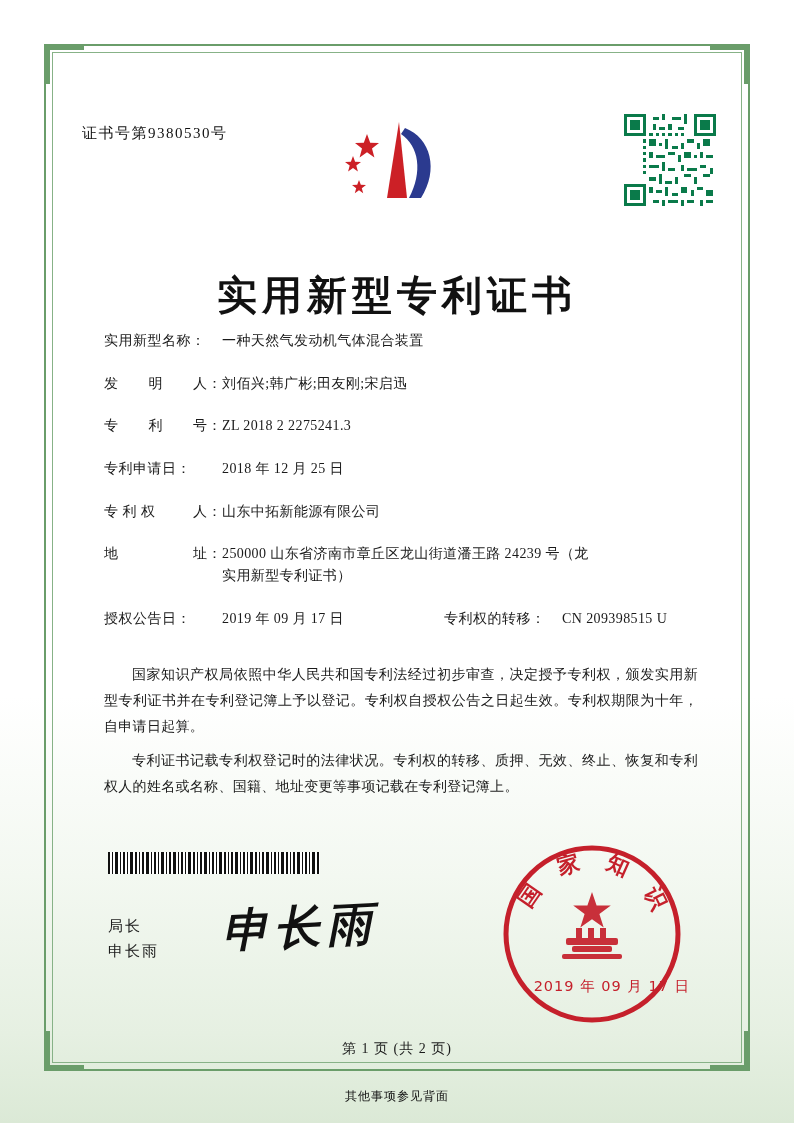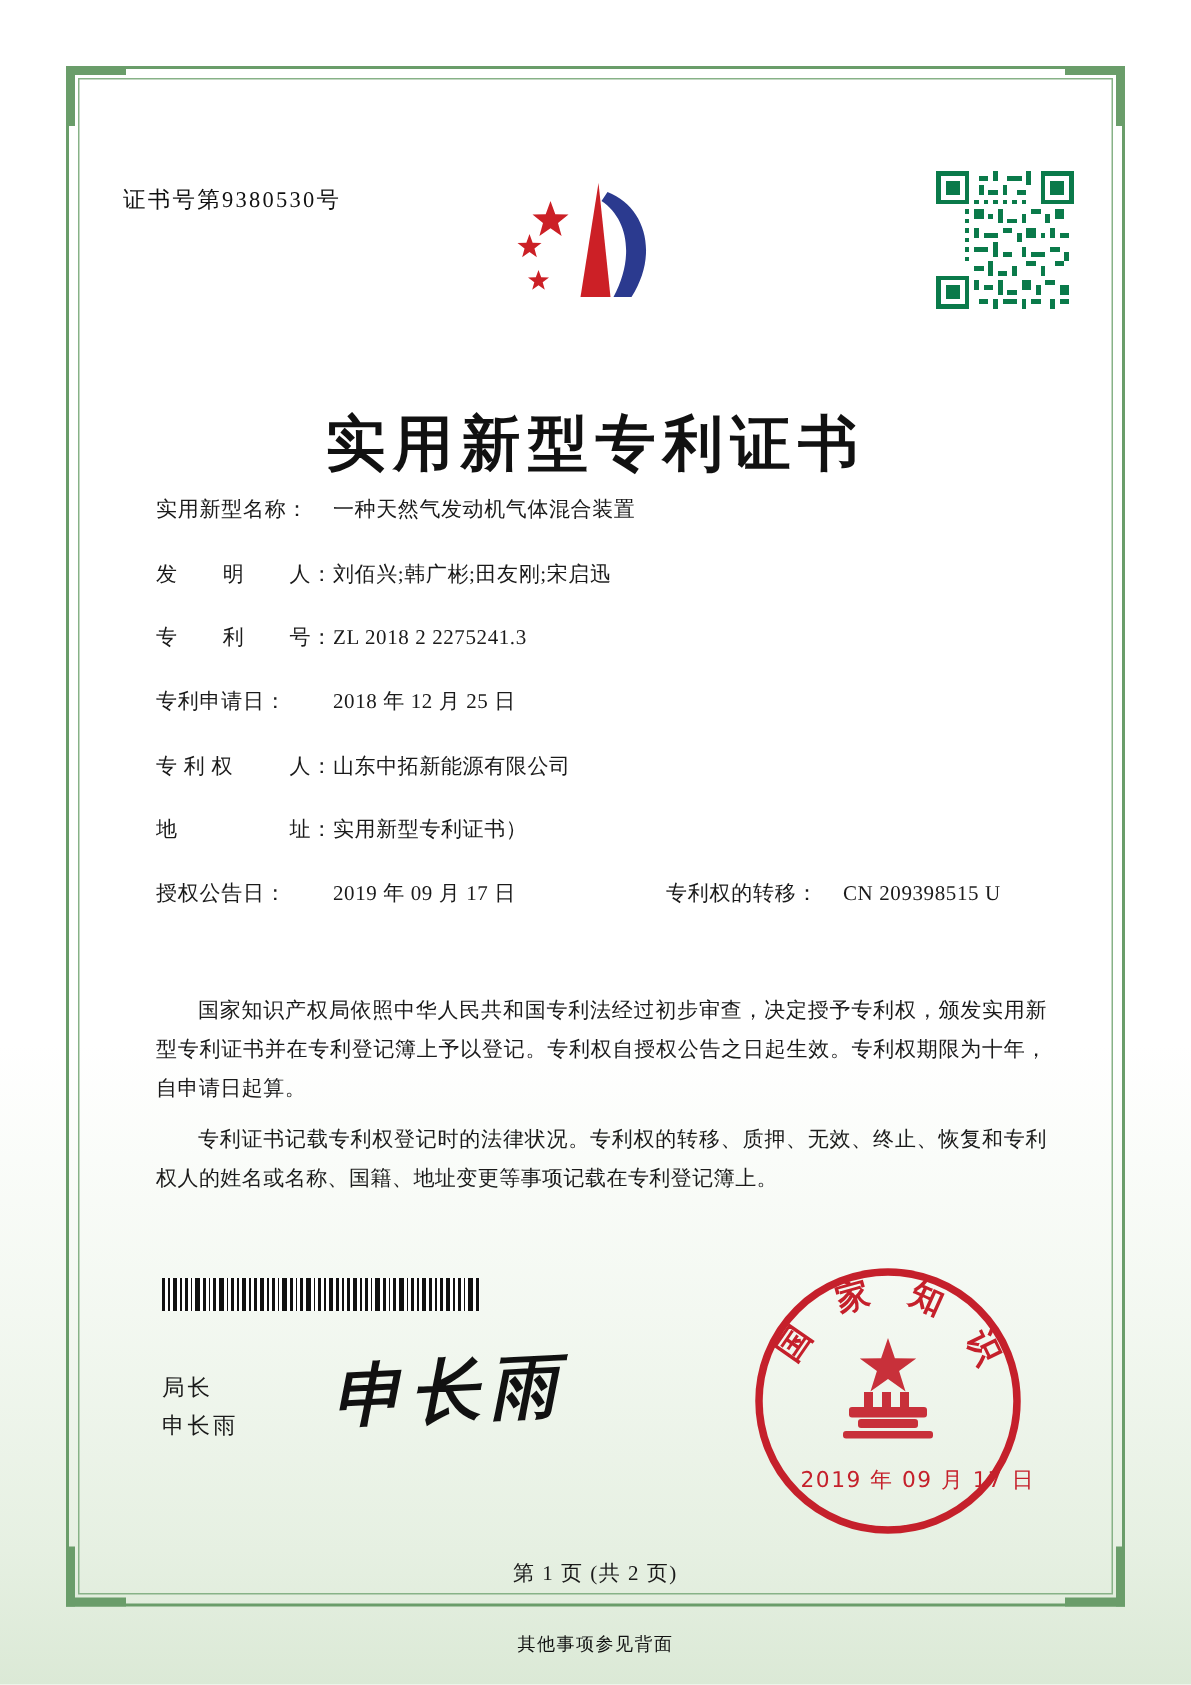--- a/index.html
+++ b/index.html
@@ -394,20 +394,21 @@
         </div>
         <div class="field-value">山东中拓新能源有限公司</div>
       </div>
 
       <div class="field">
         <div class="field-label spread">
           <span>地</span>
           <span>址：</span>
         </div>
         <div class="field-value">
+          <span class="cont">250000  山东省济南市章丘区龙山街道潘王路 24239 号（龙</span>
           <span class="cont">实用新型专利证书）</span>
         </div>
       </div>
 
       <div class="row-two">
         <div class="half first">
           <div class="field-label">授权公告日：</div>
           <div class="field-value">2019 年 09 月 17 日</div>
         </div>
         <div class="half">

